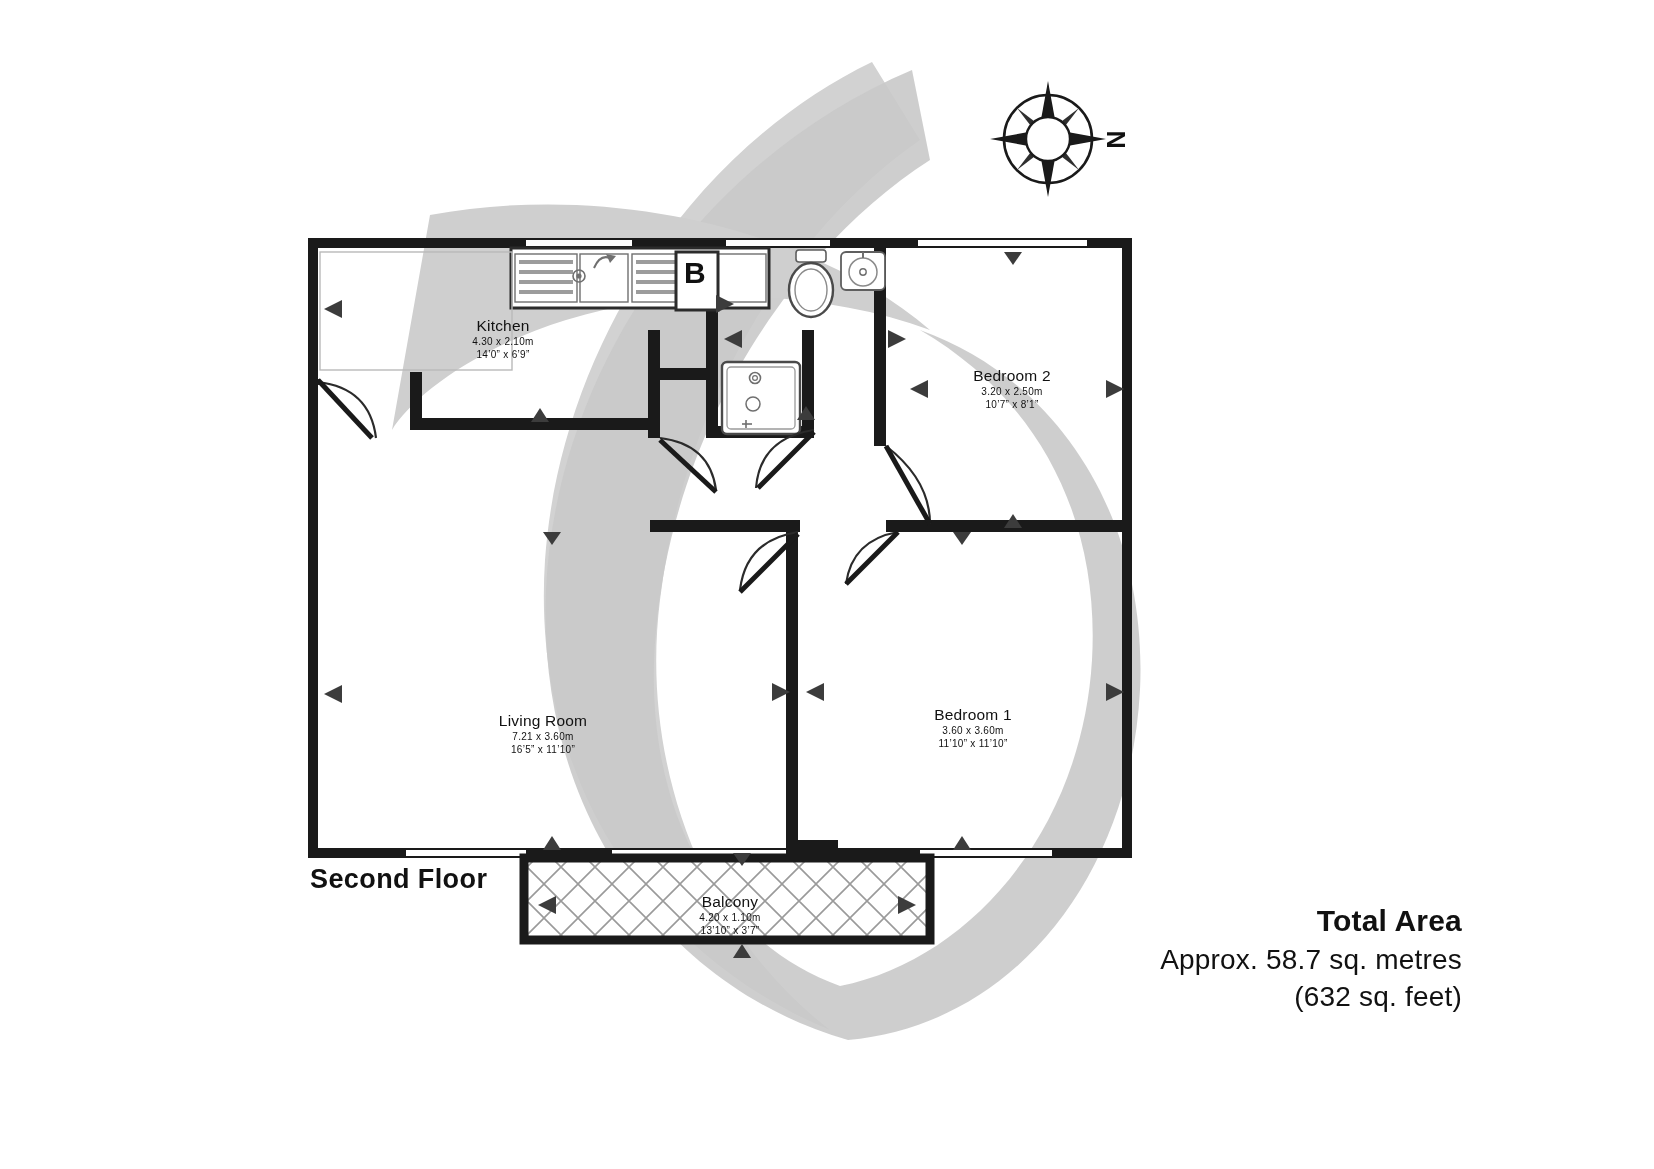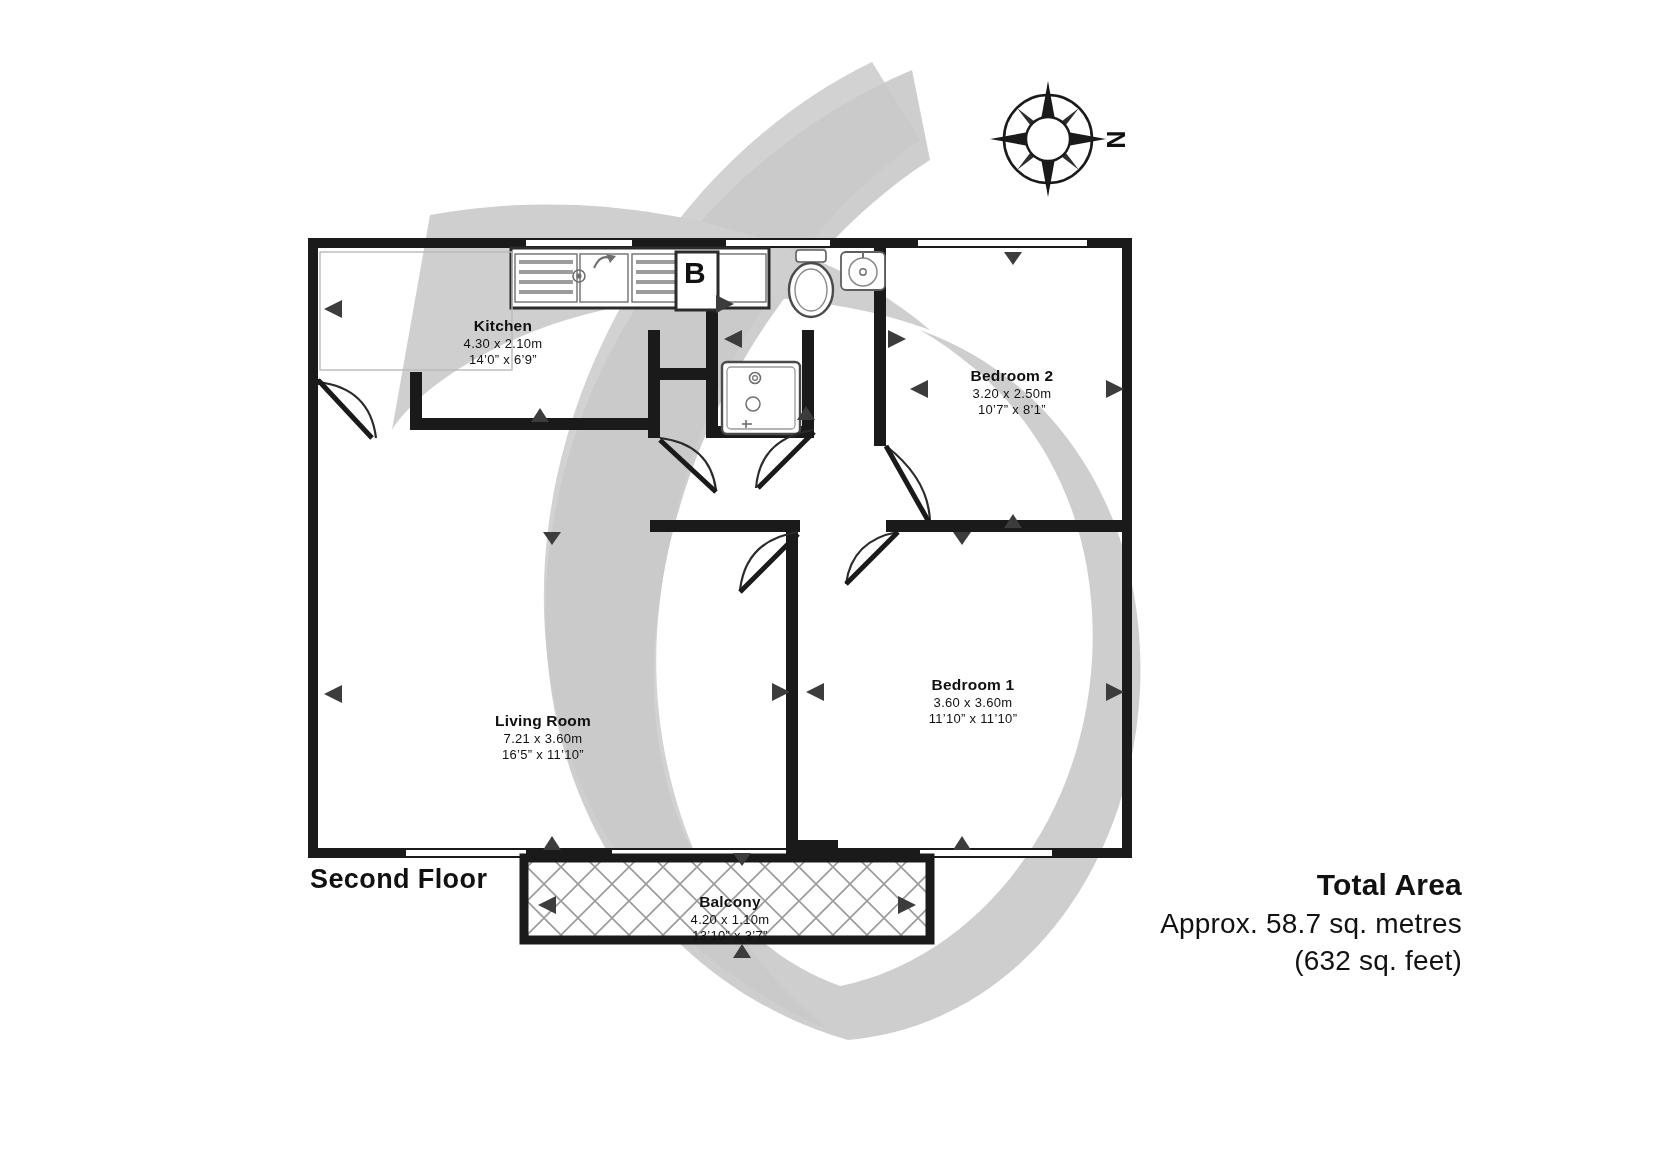--- a/index.html
+++ b/index.html
@@ -28,26 +28,26 @@
   }
   .lbl {
     position: absolute;
     text-align: center;
     color: #111111;
     line-height: 1.28;
     white-space: nowrap;
     transform: translateX(-50%);
   }
   .lbl .name {
-    font-weight: bold;
+    font-weight: normal;
     font-size: 15.5px;
     letter-spacing: 0.2px;
   }
   .lbl .dim {
-    font-size: 13px;
+    font-size: 10px;
     letter-spacing: 0.3px;
   }
   .floor-title {
     position: absolute;
     font-size: 27px;
     font-weight: bold;
     color: #111111;
     letter-spacing: 0.4px;
   }
   .total-area {
@@ -333,37 +333,37 @@
     <div class="dim">3.20 x 2.50m</div>
     <div class="dim">10’7” x 8’1”</div>
   </div>
 
   <div class="lbl" style="left:543px; top:675px;margin-top:36px;">
     <div class="name">Living Room</div>
     <div class="dim">7.21 x 3.60m</div>
     <div class="dim">16’5” x 11’10”</div>
   </div>
 
-  <div class="lbl" style="left:973px; top:675px;">
+  <div class="lbl" style="left:973px; top:705px;">
     <div class="name">Bedroom 1</div>
     <div class="dim">3.60 x 3.60m</div>
     <div class="dim">11’10” x 11’10”</div>
   </div>
 
   <div class="lbl" style="left:730px; top:886px;margin-top:6px;">
     <div class="name">Balcony</div>
     <div class="dim">4.20 x 1.10m</div>
     <div class="dim">13’10” x 3’7”</div>
   </div>
 
   <div class="boiler-mark" style="left:684px; top:256px;">B</div>
 
   <div class="compass-letter" style="left:1106px; top:125px;">N</div>
 
   <div class="floor-title" style="left:310px; top:864px;">Second Floor</div>
 
-  <div class="total-area" style="left:1000px; top:868px; width:462px;">
+  <div class="total-area" style="left:1000px; top:904px; width:462px;">
     <div class="ta-title">Total Area</div>
     <div class="ta-line">Approx. 58.7 sq. metres</div>
     <div class="ta-line">(632 sq. feet)</div>
   </div>
 
 </div>
 
 </body></html>

